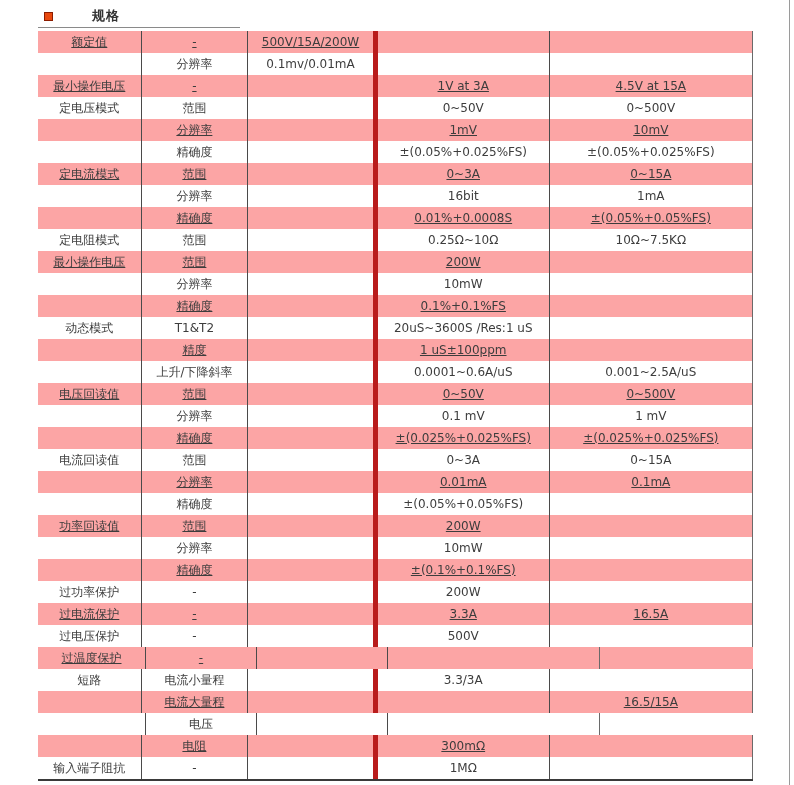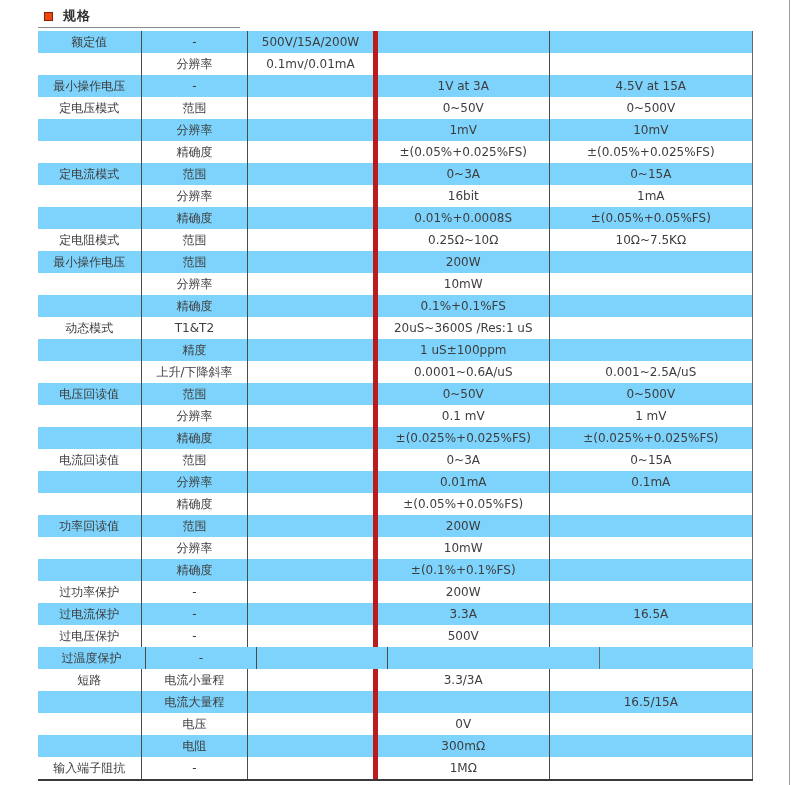--- a/index.html
+++ b/index.html
@@ -25,20 +25,21 @@
     height: 7px;
     background: #e8490f;
     border: 1px solid #8c1c00;
     display: inline-block;
   }
   .title {
     font-weight: bold;
     font-size: 13px;
     color: #333333;
     letter-spacing: 1px;
+    margin-left: 29px;
   }
   .title-underline {
     position: absolute;
     left: 38px;
     top: 27px;
     width: 202px;
     height: 1px;
     background: #8a8a8a;
   }
   .spec-table {
@@ -48,21 +49,21 @@
     width: 715px;
   }
   .row {
     display: flex;
     height: 22px;
     line-height: 22px;
     font-size: 12px;
     color: #3d3d3d;
     background: #ffffff;
   }
-  .row.gray { background: #7dd3fc; }
+  .row.gray { background: #fca5a5; text-decoration: underline; }
   .cell {
     text-align: center;
     overflow: hidden;
     white-space: nowrap;
     box-sizing: border-box;
   }
   .cell.c1 { width: 107px; }
   .cell.c2 { width: 111px; border-left: 1px solid #4a4a4a; }
   .cell.c3 { width: 131px; border-left: 1px solid #4a4a4a; }
   .cell.c4 { width: 183px; border-left: 5px solid #b91c1c; }
@@ -310,21 +311,20 @@
         <div class="cell c1"></div>
         <div class="cell c2">电流大量程</div>
         <div class="cell c3"></div>
         <div class="cell c4"></div>
         <div class="cell c5">16.5/15A</div>
       </div>
       <div class="row">
         <div class="cell c1"></div>
         <div class="cell c2">电压</div>
         <div class="cell c3"></div>
-        <div class="cell c4">0V</div>
         <div class="cell c5"></div>
       </div>
       <div class="row gray">
         <div class="cell c1"></div>
         <div class="cell c2">电阻</div>
         <div class="cell c3"></div>
         <div class="cell c4">300mΩ</div>
         <div class="cell c5"></div>
       </div>
       <div class="row">

